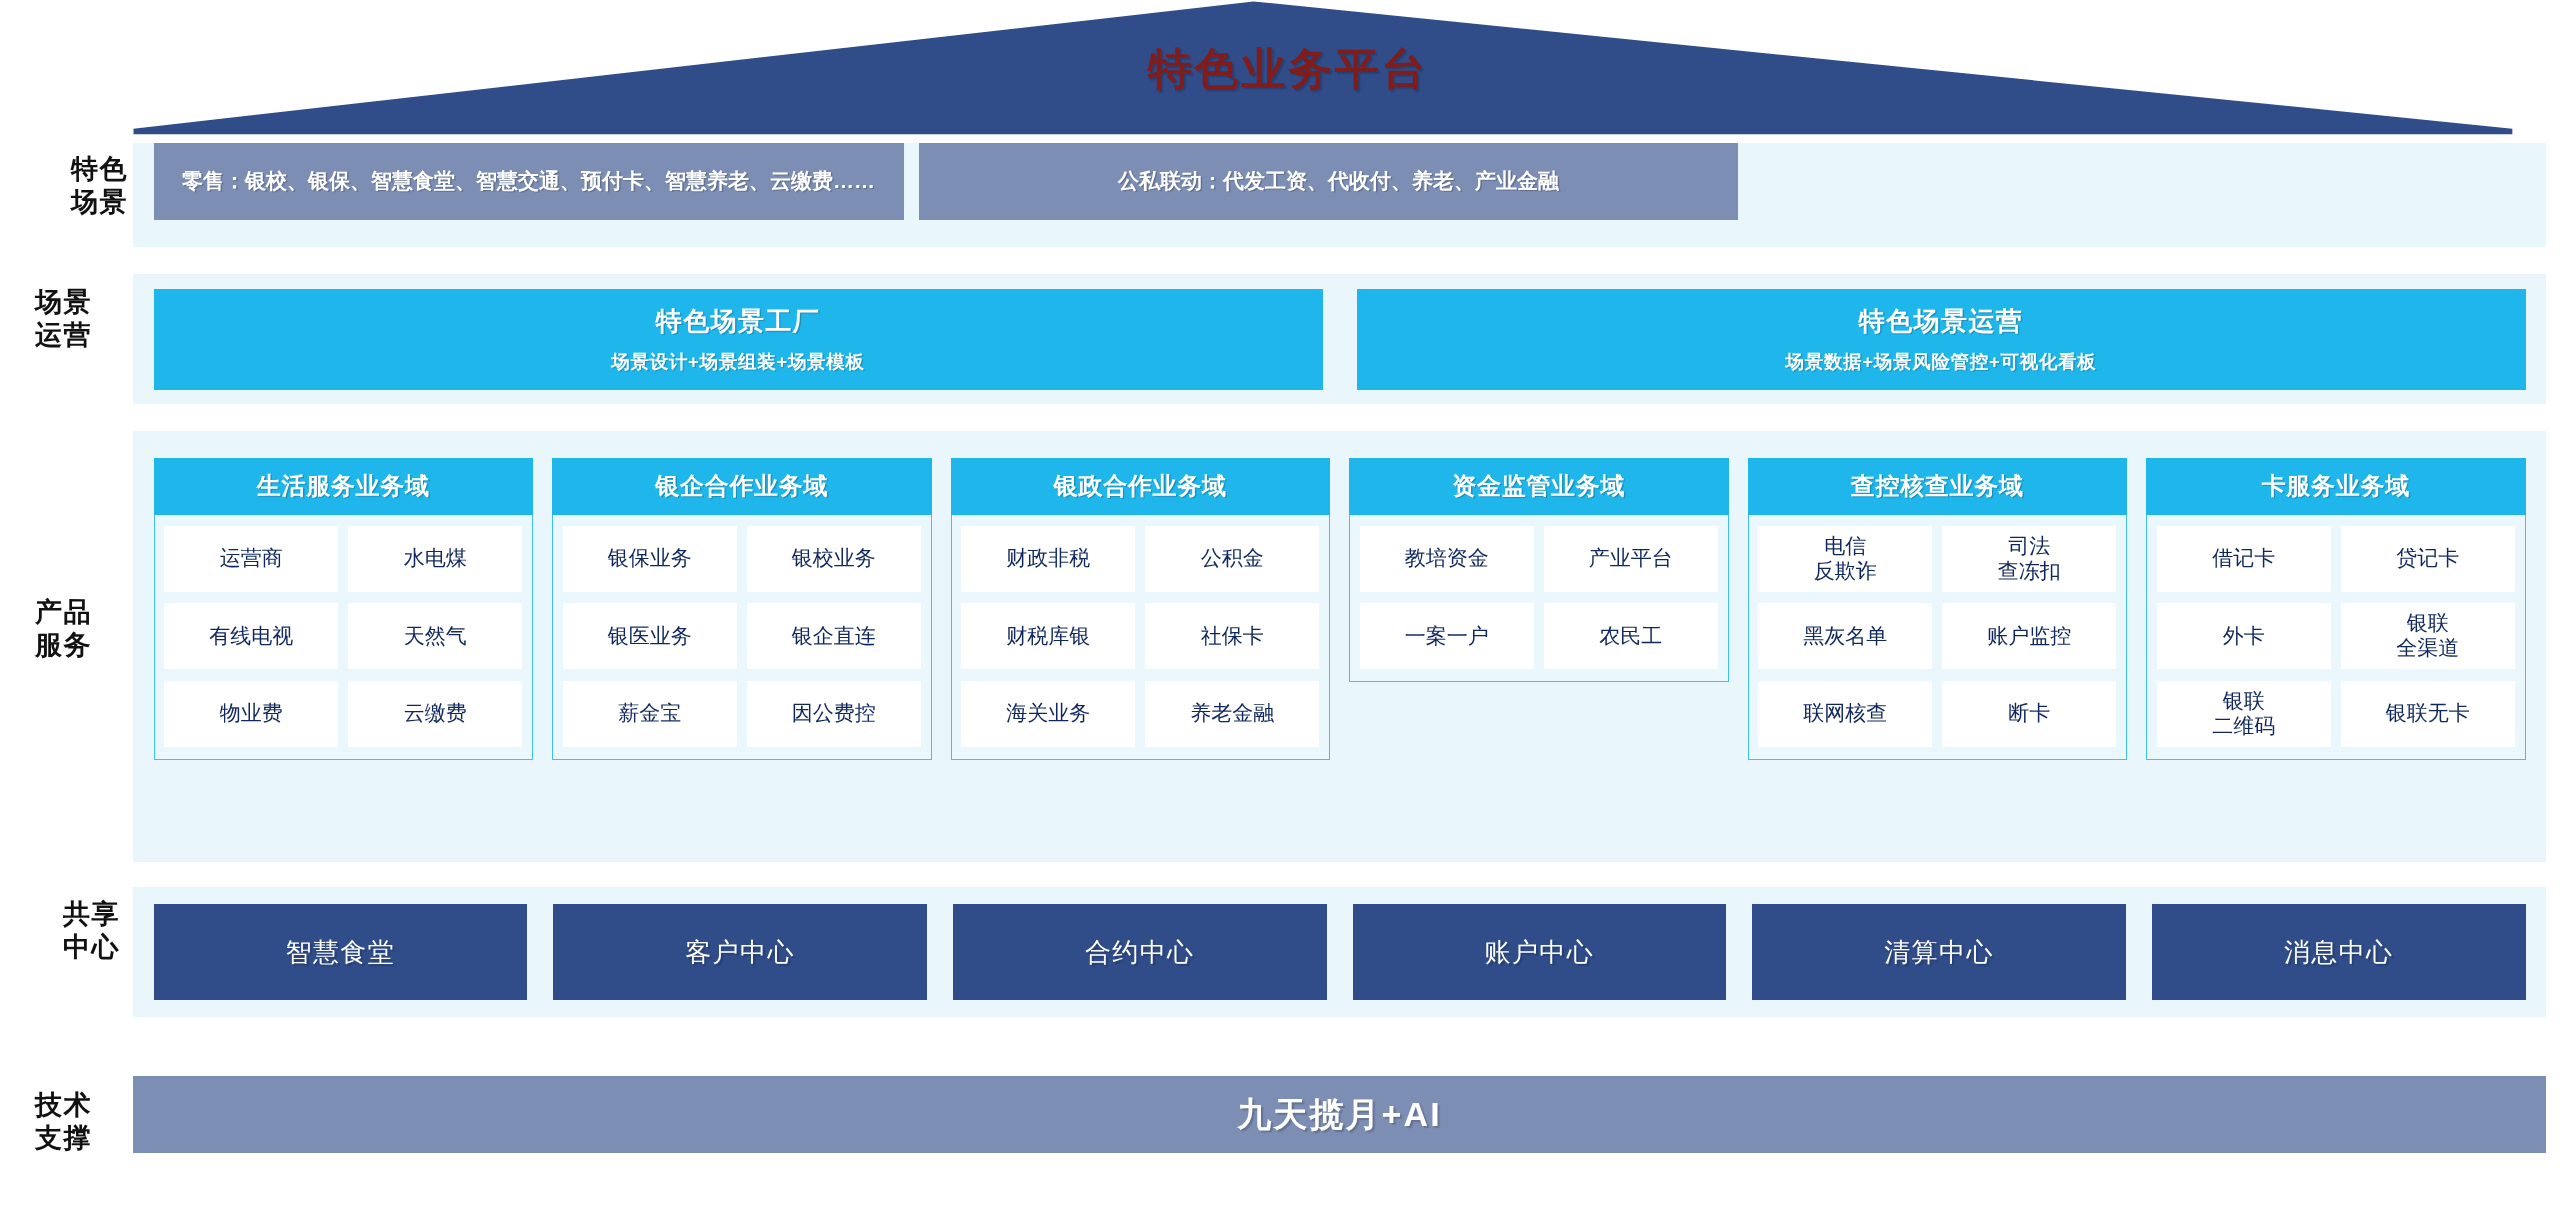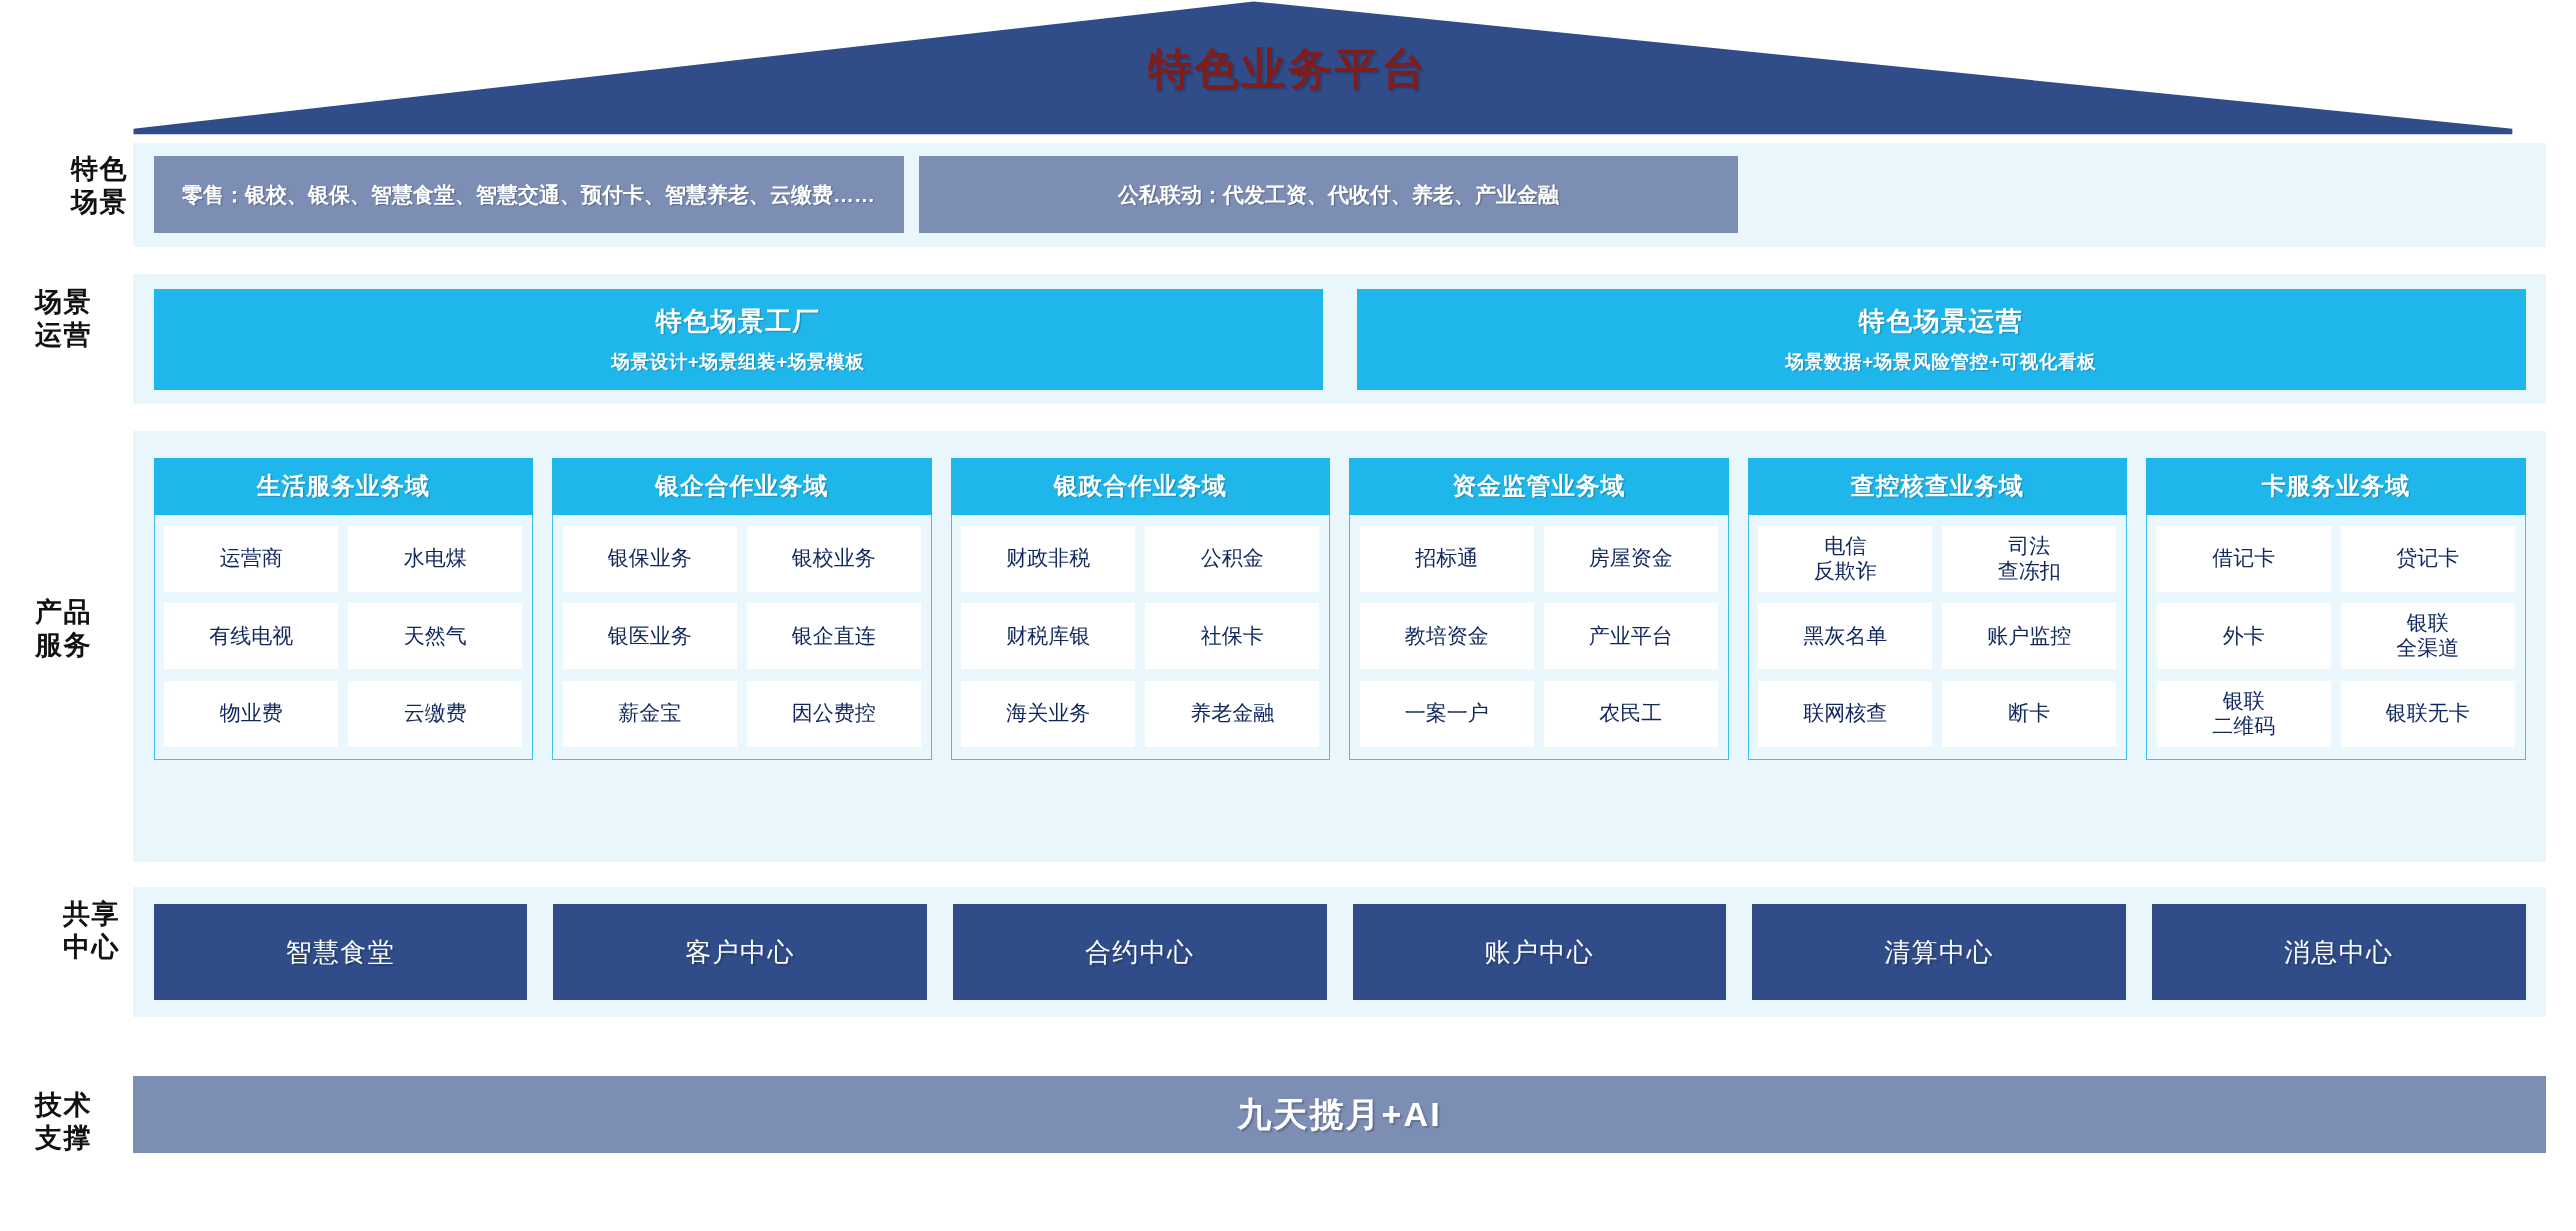--- a/index.html
+++ b/index.html
@@ -57,21 +57,21 @@
     width: 127px;
     text-align: center;
     font-size: 27px;
     font-weight: bold;
     line-height: 1.22;
     color: #111111;
     letter-spacing: 1.4px;
   }
 
   
-  #row-scenes { top: 5.5px; height: 104px; display: flex; align-items: center; padding: 0 20.5px; gap: 15px; }
+  #row-scenes { top: 5.5px; height: 104px; display: flex; align-items: flex-start; padding: 0 20.5px; gap: 15px; }
   .scene-box {
     background: #7d8eb4;
     color: #ffffff;
     font-size: 21px;
     font-weight: bold;
     line-height: 1.42;
     text-align: center;
     box-sizing: border-box;
     padding: 6.8px 15px;
     height: 77px;
@@ -270,24 +270,20 @@
           <div class="tile-row">
             <div class="tile">海关业务</div>
             <div class="tile">养老金融</div>
           </div>
         </div>
       </div>
       <div class="domain-col">
         <div class="domain-head">资金监管业务域</div>
         <div class="domain-body">
           <div class="tile-row">
-            <div class="tile">招标通</div>
-            <div class="tile">房屋资金</div>
-          </div>
-          <div class="tile-row">
             <div class="tile">教培资金</div>
             <div class="tile">产业平台</div>
           </div>
           <div class="tile-row">
             <div class="tile">一案一户</div>
             <div class="tile">农民工</div>
           </div>
         </div>
       </div>
       <div class="domain-col">

